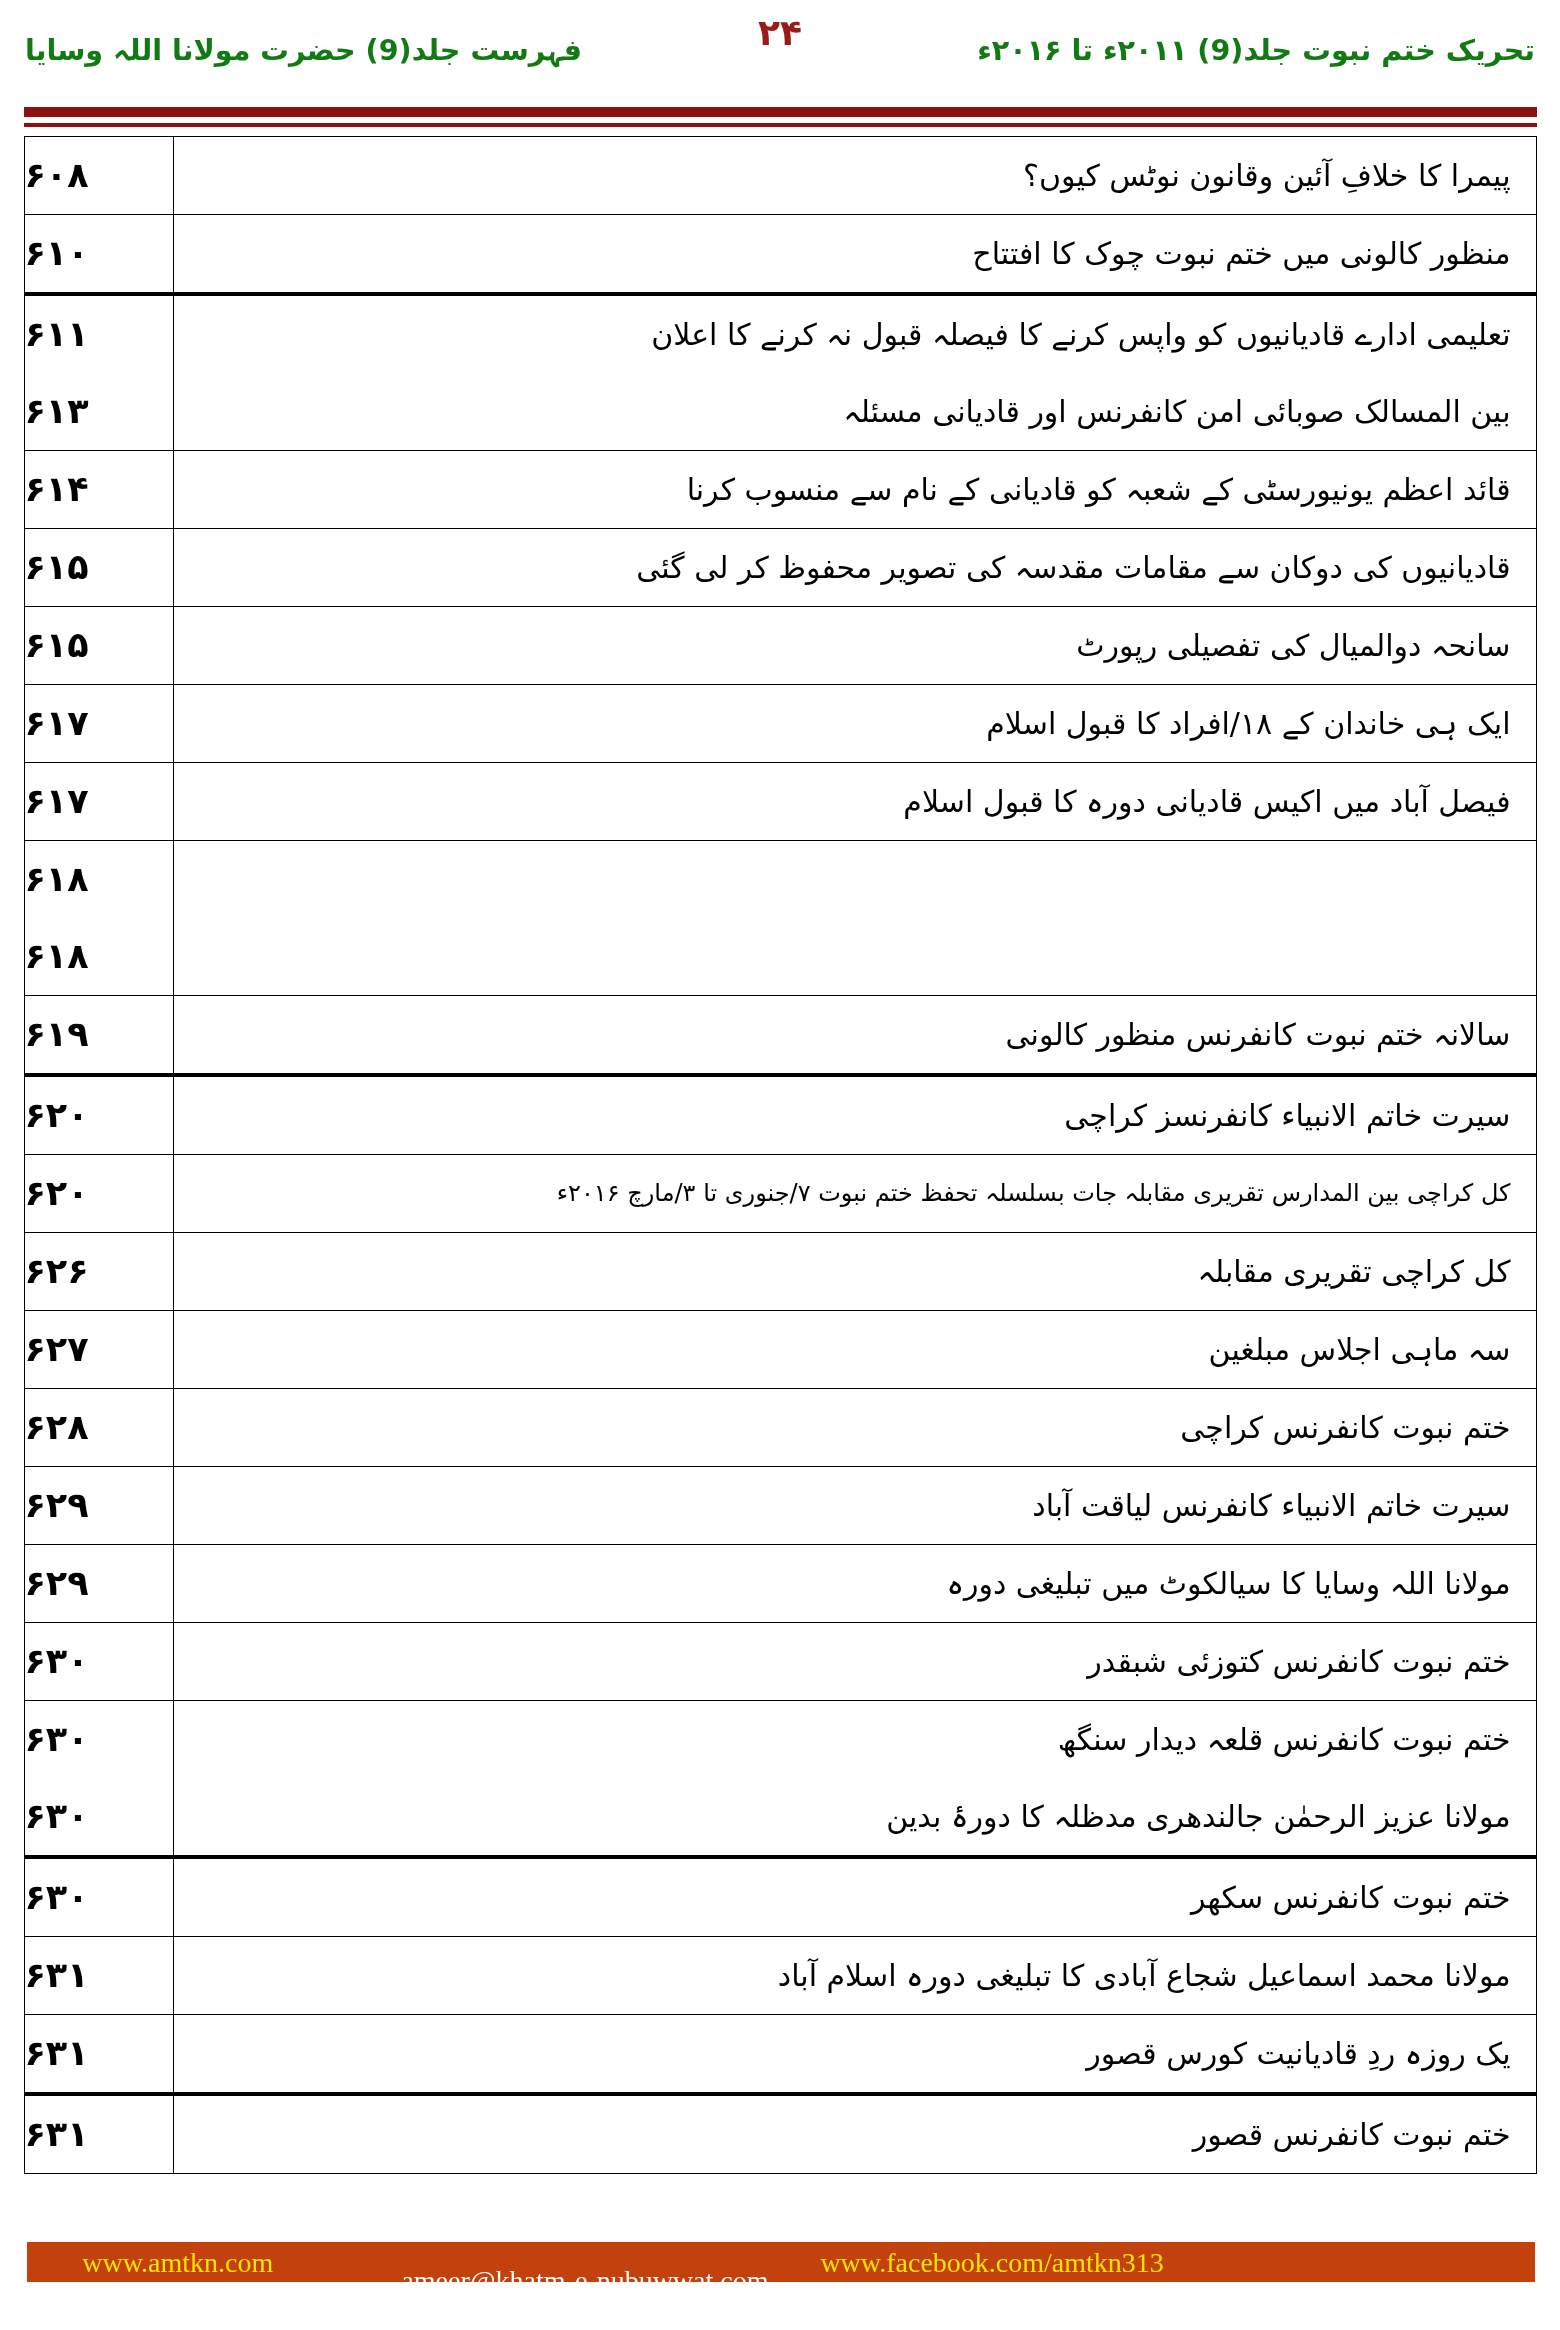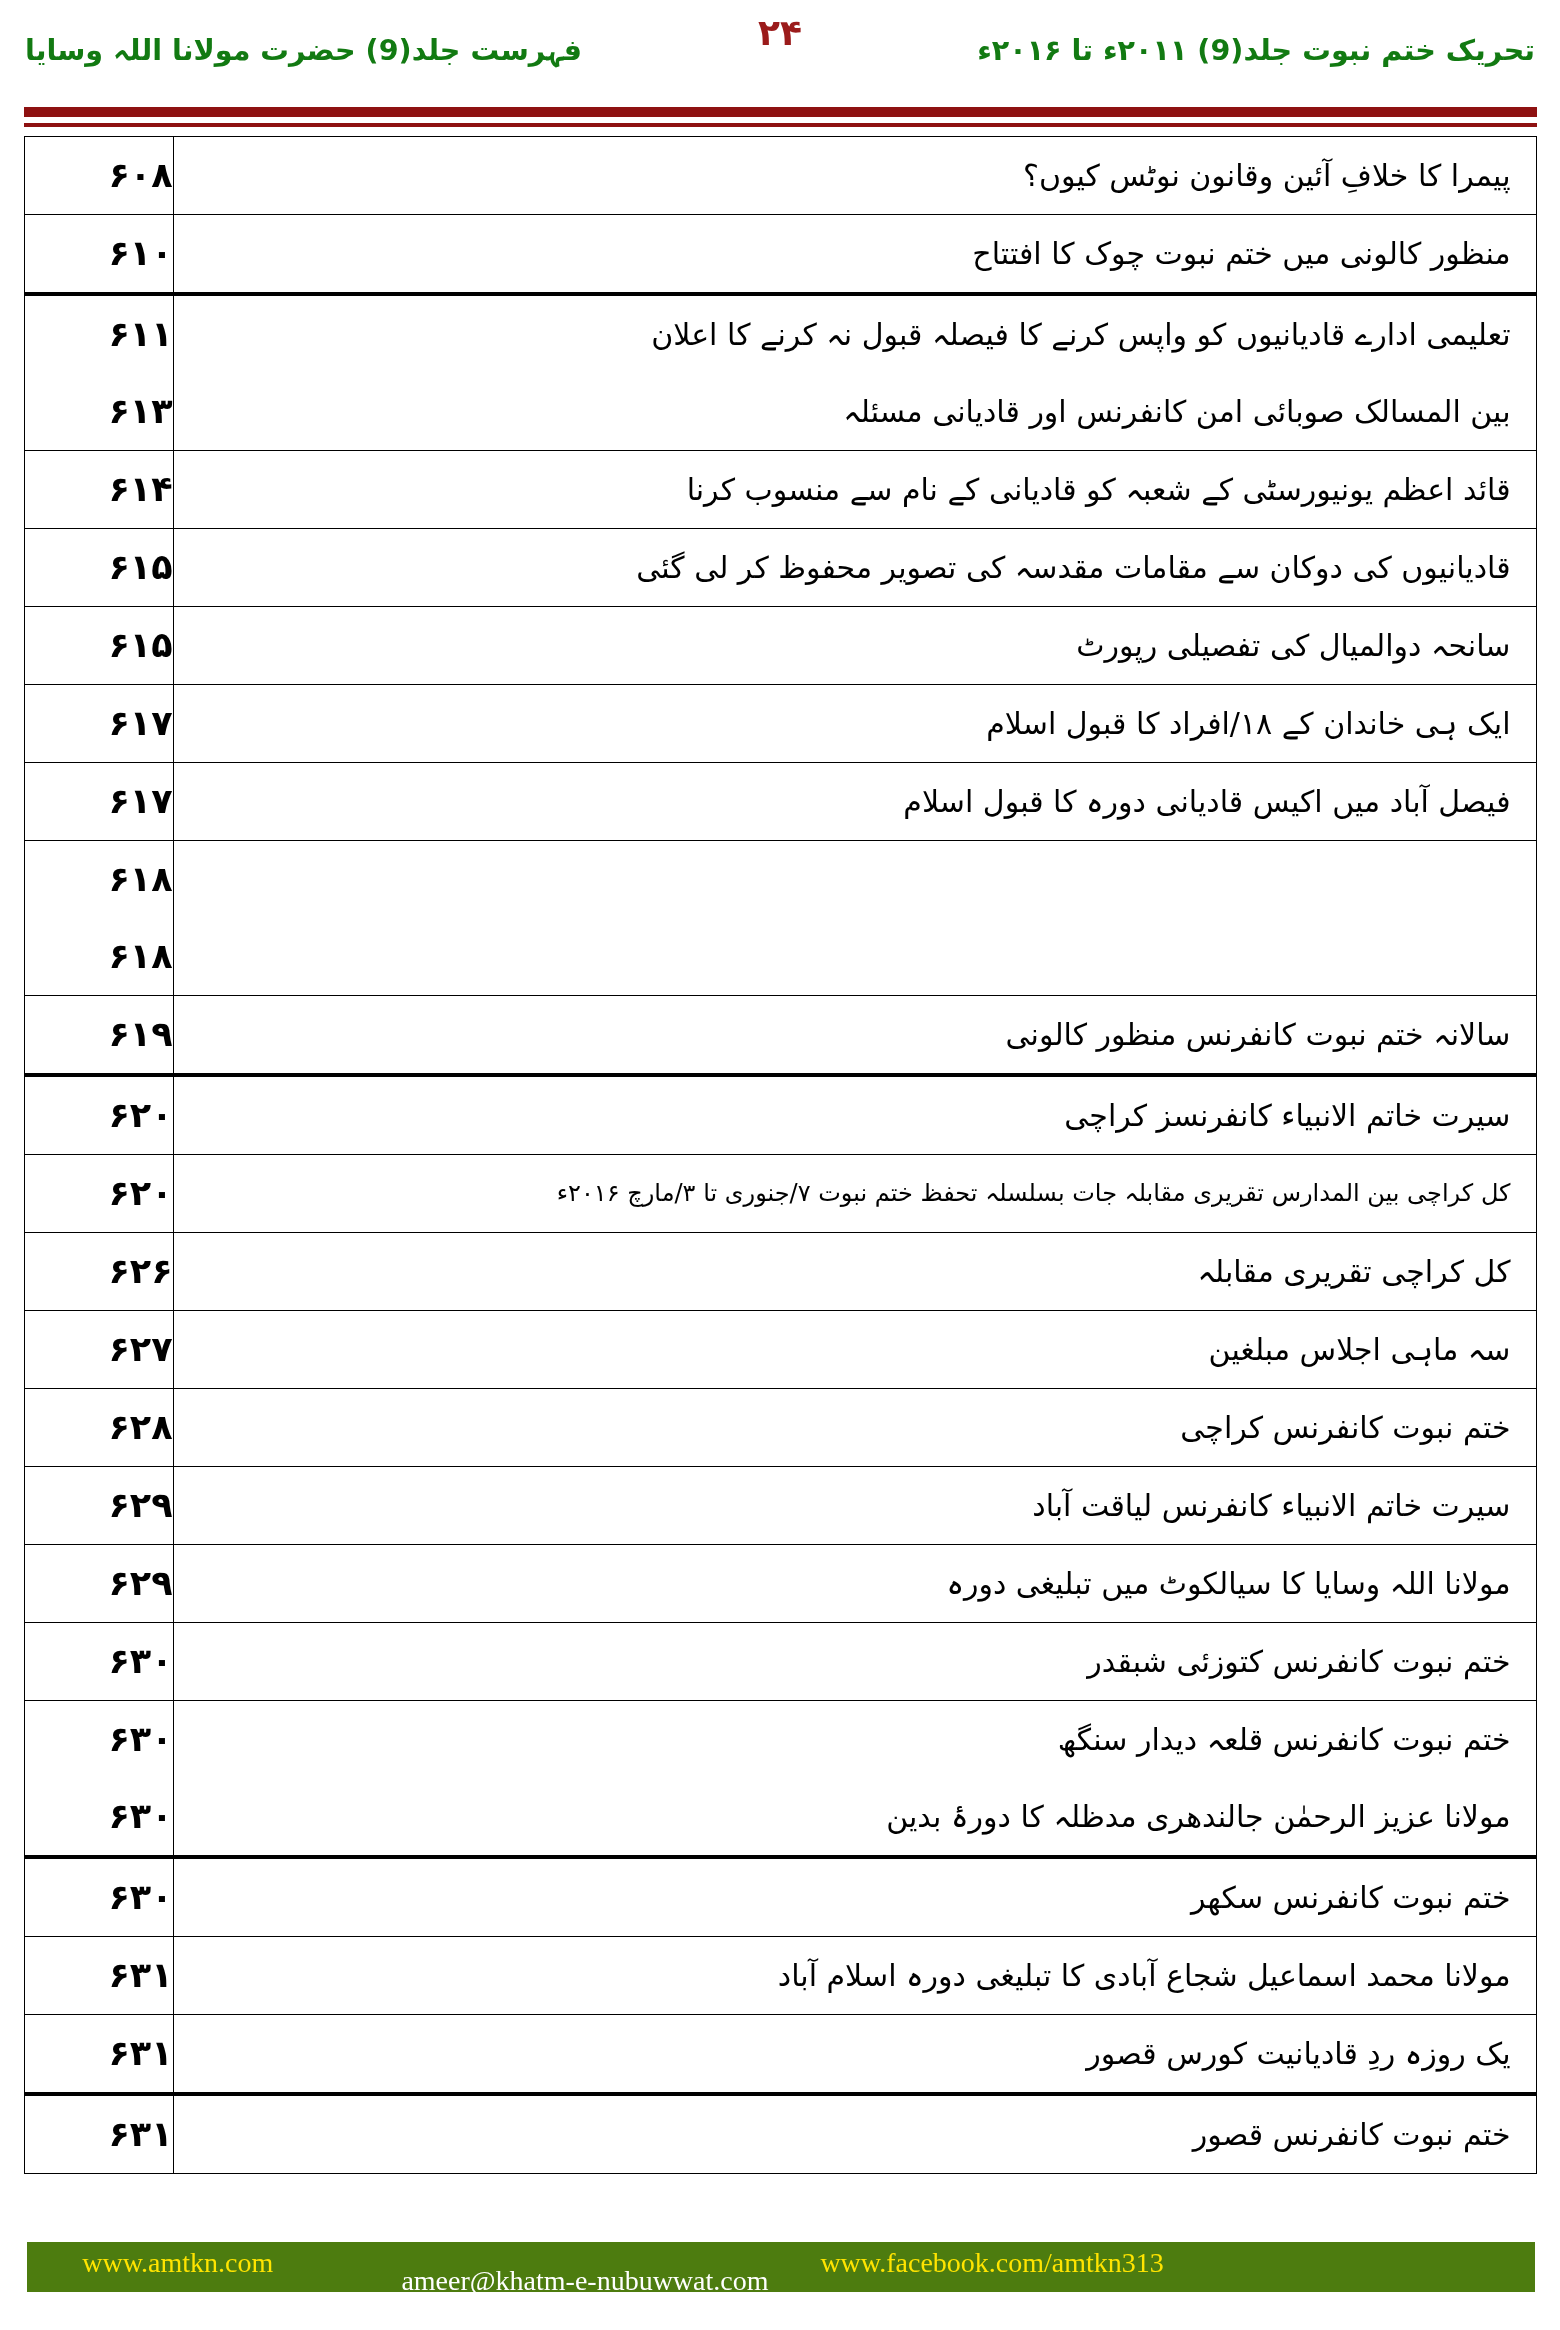--- a/index.html
+++ b/index.html
@@ -26,31 +26,31 @@
   .toc{
     position:absolute;left:23.5px;right:23.5px;top:136px;
     border:1.7px solid #000;background:#fff;
   }
   .group{display:flex;border-top:1.7px solid #000;}
   .group:first-child{border-top:none;}
   .group.thick{border-top-width:4.2px;}
   .pages{flex:0 0 148px;border-right:1.7px solid #000;display:flex;flex-direction:column;justify-content:center;}
   .titles{flex:1;min-width:0;display:flex;flex-direction:column;justify-content:center;}
   .page-num{
-    height:77px;line-height:77px;text-align:right;
+    height:77px;line-height:77px;text-align:left;
     font-size:35px;font-weight:bold;direction:rtl;
   }
   .title{
     height:77px;line-height:77px;direction:rtl;text-align:right;
     padding:0 25px 0 10px;font-size:30px;color:#000;white-space:nowrap;overflow:hidden;
   }
   .title.small{font-size:24px;}
   
   .footer-bar{
-    position:absolute;left:27px;right:25px;top:2242px;height:50px;background:#4d7c0f;
+    position:absolute;left:27px;right:25px;top:2242px;height:40px;background:#c2410c;
   }
   .footer-item{
     position:absolute;top:0;height:42px;line-height:42px;transform:translateX(-50%);
     font-family:"Liberation Serif", serif;font-size:28px;white-space:nowrap;
   }
   .footer-yellow{color:#ffe400;}
   .footer-white{color:#ffffff;}
   .f-web{left:10%;}
   .f-mail{left:37%;margin-top:18px;}
   .f-fb{left:64%;}

